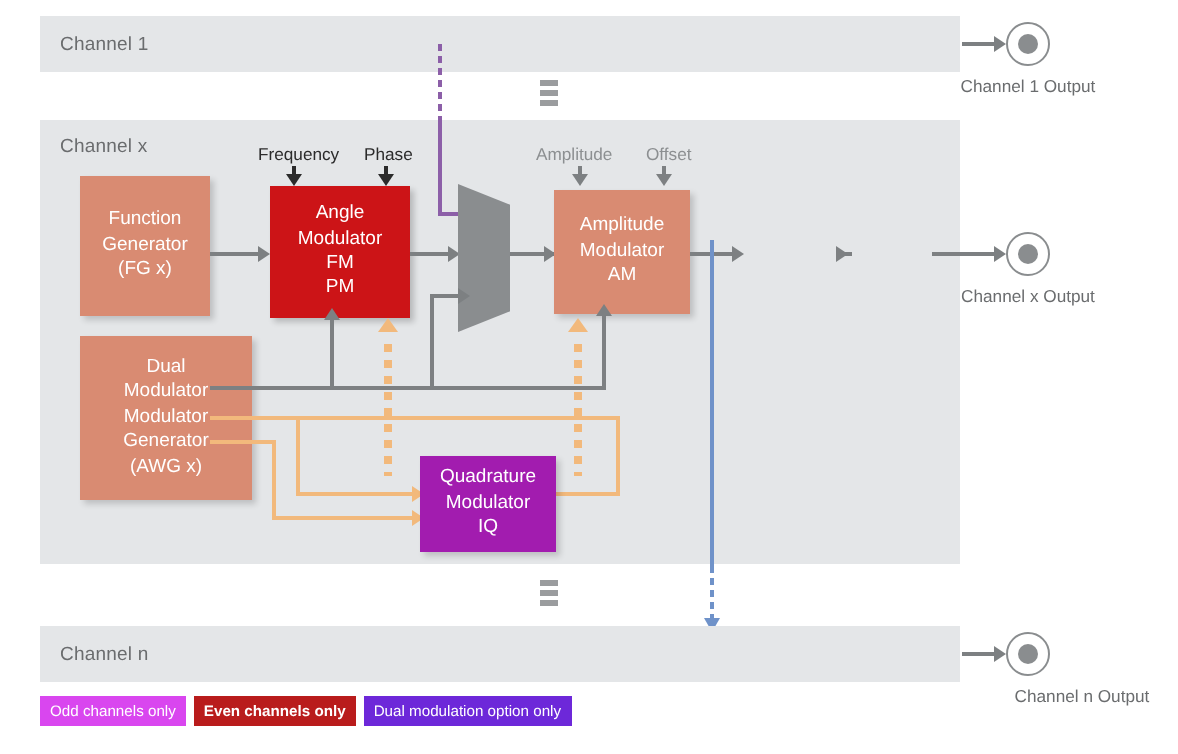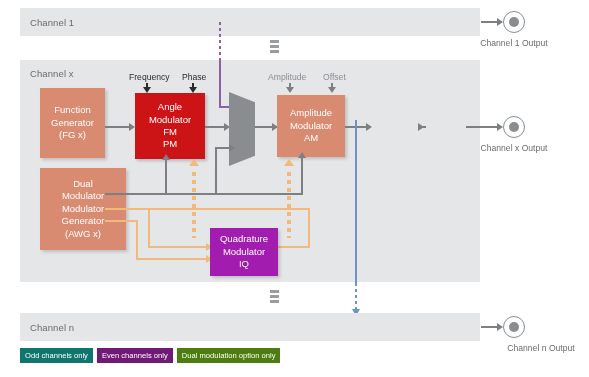--- a/index.html
+++ b/index.html
@@ -95,23 +95,23 @@
   .out{position:absolute;width:22px;height:22px;border:1.7px solid #8a8d8f;
        border-radius:50%;box-sizing:border-box;
        display:flex;align-items:center;justify-content:center;background:#ffffff;}
   .out b{display:block;width:10px;height:10px;border-radius:50%;background:#8a8d8f;}
   .out-lbl{position:absolute;font-size:8.6px;color:#6a6c6e;text-align:center;
            line-height:11px;width:70px;}
 
   
   #legend{position:absolute;left:20px;top:348px;display:flex;gap:4px;}
   .lg{font-size:7.6px;color:#ffffff;padding:2.5px 5px 3px 5px;white-space:nowrap;}
-  .lg-p{background:#0f766e;}
-  .lg-b{background:#701a75;}
-  .lg-o{background:#4d7c0f;}
+  .lg-p{background:#d946ef;}
+  .lg-b{background:#b91c1c;font-weight:bold;}
+  .lg-o{background:#6d28d9;}
 </style>
 </head>
 <body>
 
 <div id="stage">
 
   <div class="band" style="left:20px;top:8px;width:460px;height:28px;"></div>
   <div class="band-label" style="left:30px;top:17px;">Channel 1</div>
 
   <div class="wire h" style="left:481px;top:21px;width:18px;"></div>

